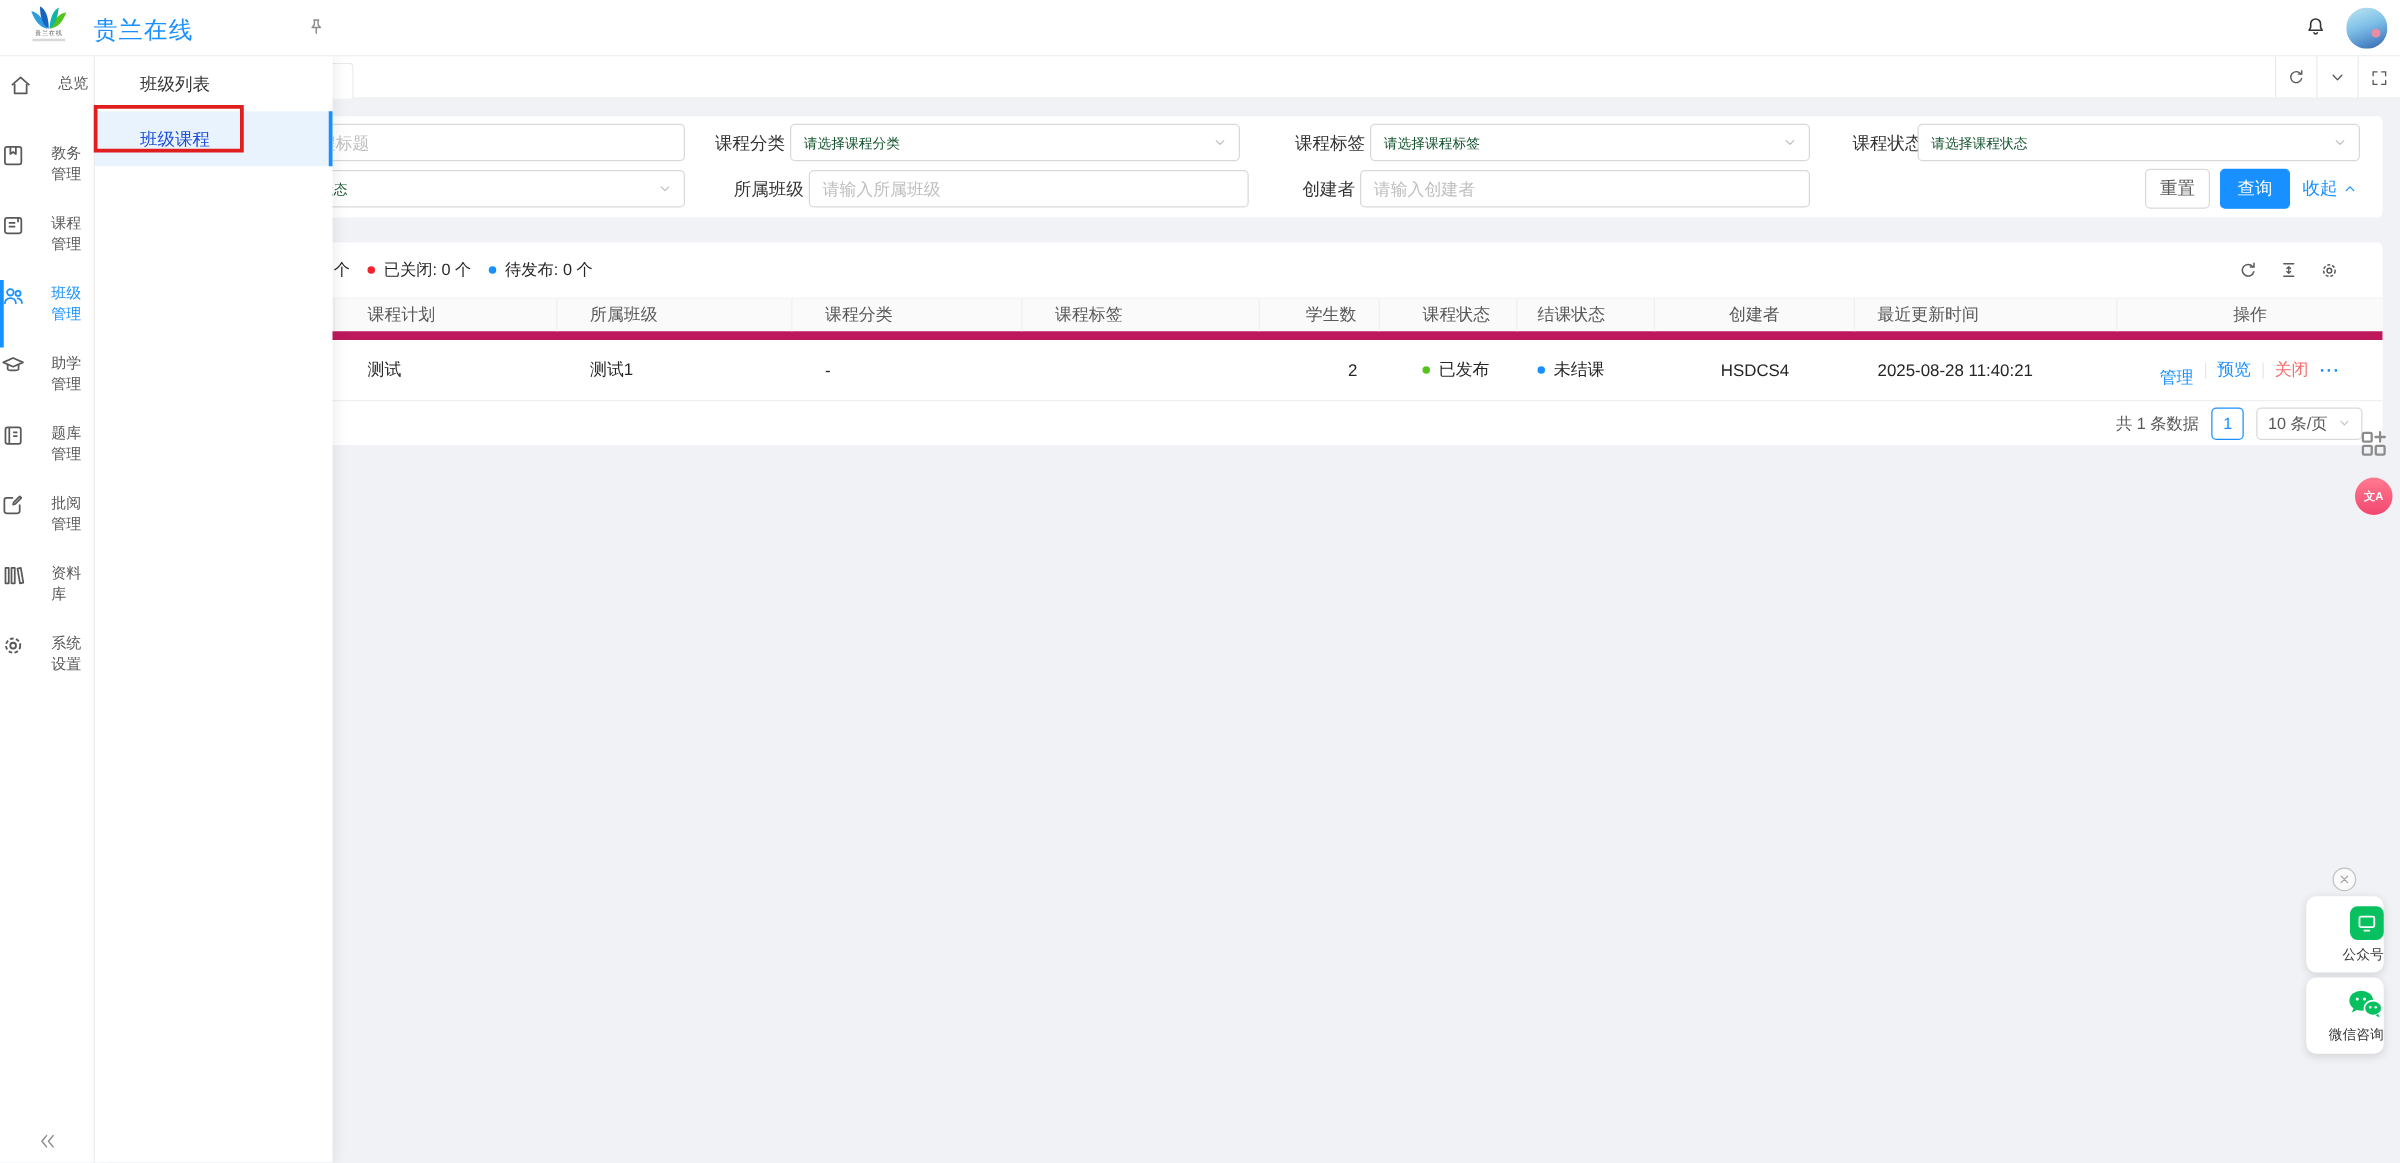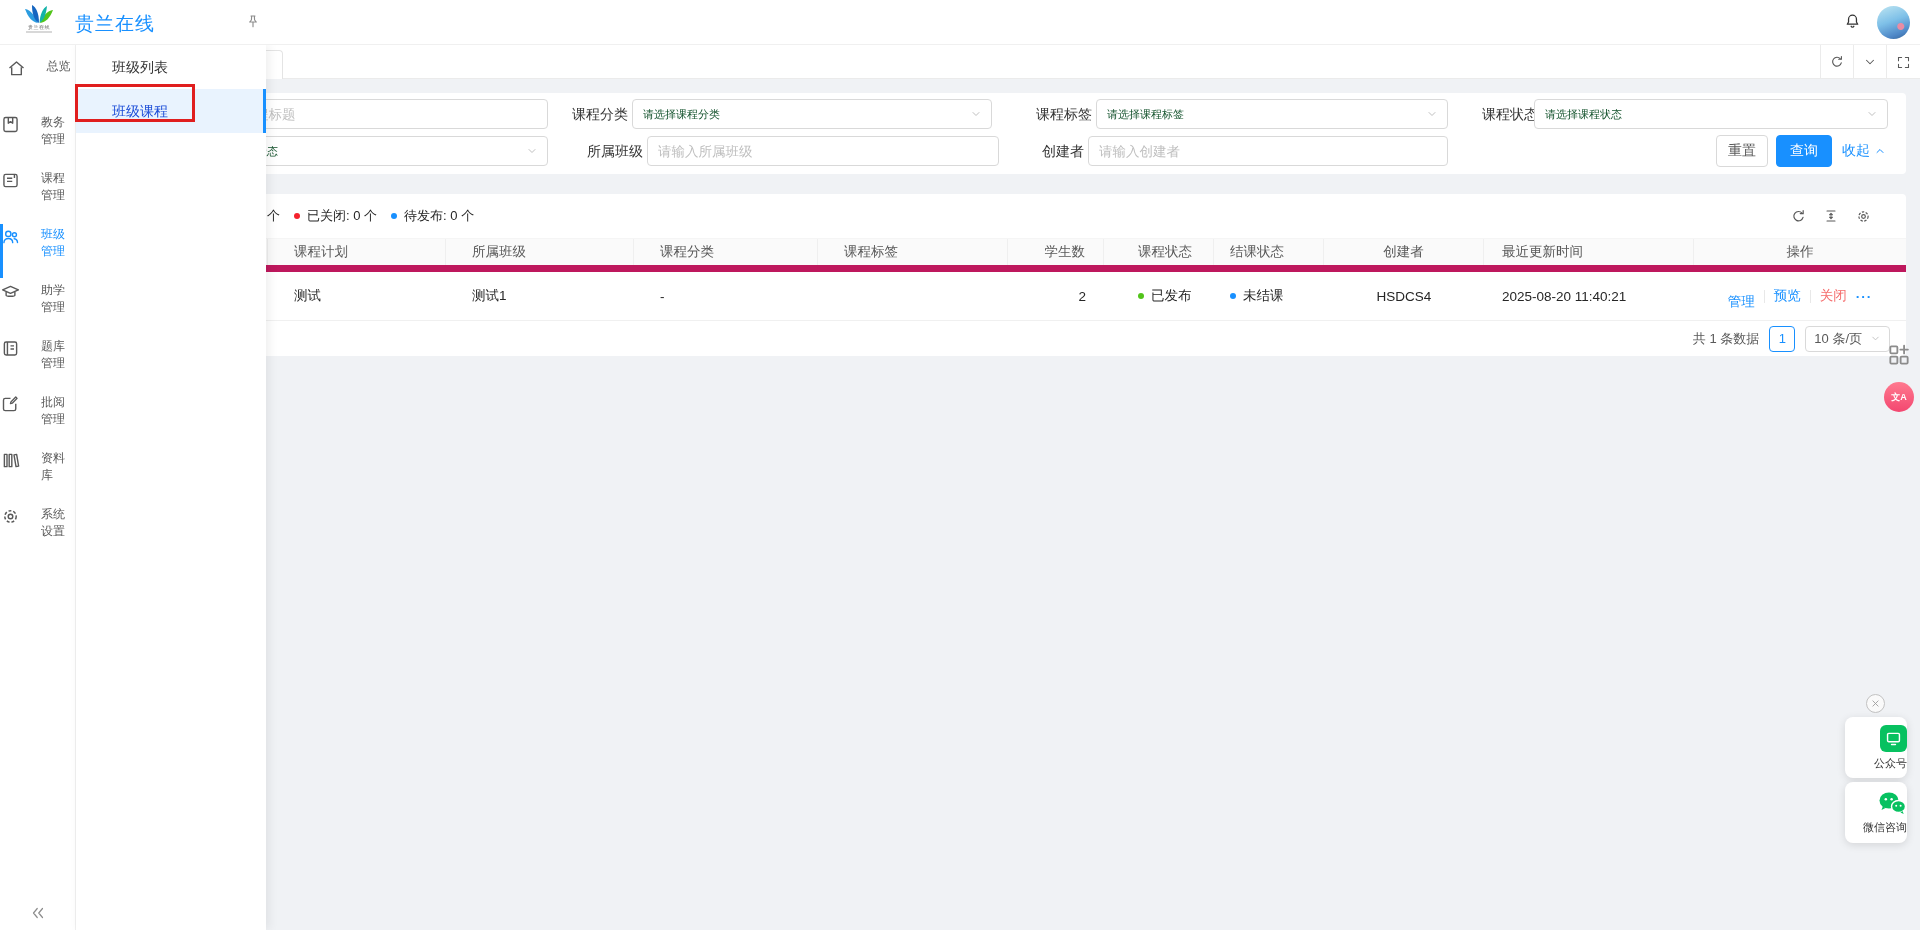--- a/index.html
+++ b/index.html
@@ -356,21 +356,21 @@
       <div class="tc c5">2</div>
       <div class="tc c6">
         <span class="dot" style="background-color: rgb(82, 196, 26);"></span>
         <span>已发布</span>
       </div>
       <div class="tc c7">
         <span class="dot" style="background-color: rgb(24, 144, 255);"></span>
         <span>未结课</span>
       </div>
       <div class="tc c8">HSDCS4</div>
-      <div class="tc c9">2025-08-20 11:40:21</div>
+      <div class="tc c9">2025-08-28 11:40:21</div>
       <div class="tc c10">
         <span class="act-link" style="color: rgb(24, 144, 255); margin-top: 12px;">管理</span>
         <span class="act-sep"></span>
         <span class="act-link" style="color: rgb(24, 144, 255);">预览</span>
         <span class="act-sep"></span>
         <span class="act-link" style="color: rgb(245, 108, 108);">关闭</span>
         <span class="more-icon">···</span>
       </div>
     </div>
 

